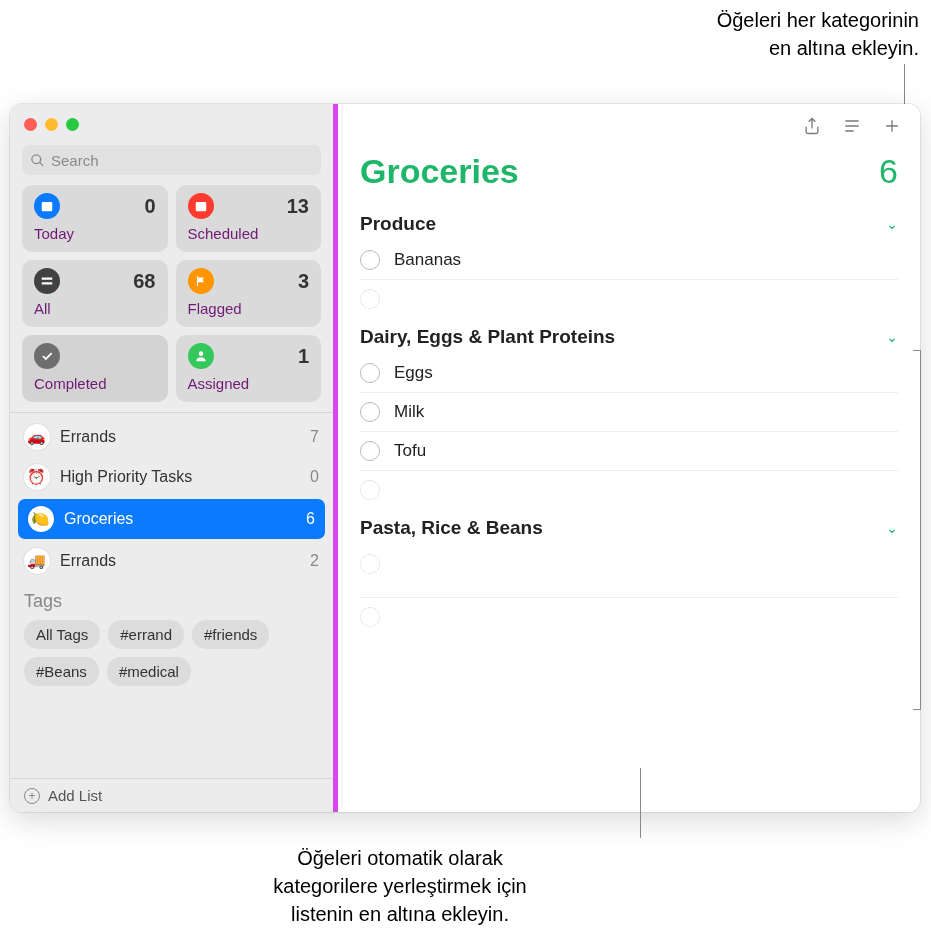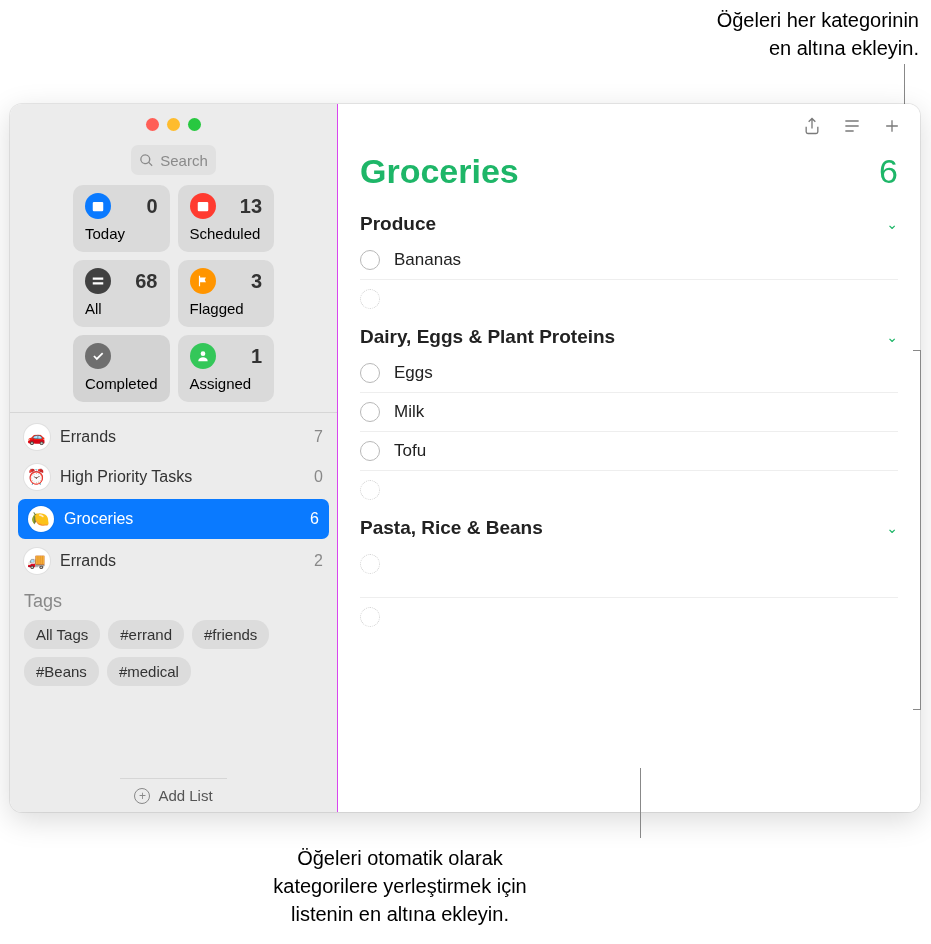--- a/index.html
+++ b/index.html
@@ -31,24 +31,23 @@
   width: 910px; height: 708px;
   background: #fff;
   border-radius: 12px;
   box-shadow: 0 8px 30px rgba(0,0,0,0.15), 0 0 0 1px rgba(0,0,0,0.08);
   display: flex;
   overflow: hidden;
 }
 .sidebar {
   width: 328px;
   background: #ececec;
-  border-right: 1px solid #d946ef;
+  border-right: 5px solid #d946ef;
   display: flex;
   flex-direction: column;
-  align-items: center;
 }
 .traffic { display: flex; gap: 8px; padding: 14px 14px 8px; }
 .tl { width: 13px; height: 13px; border-radius: 50%; }
 .tl.red { background: #ff5f57; }
 .tl.yellow { background: #febc2e; }
 .tl.green { background: #28c840; }
 .search {
   margin: 6px 12px 10px; height: 30px;
   background: #e1e1e1; border-radius: 7px;
   display: flex; align-items: center; padding: 0 8px;
@@ -66,21 +65,21 @@
   gap: 6px;
 }
 .smartcard.sel { background: #d3d3d3; }
 .smartcard .row1 { display: flex; justify-content: space-between; align-items: center; }
 .smartcard .icon {
   width: 26px; height: 26px; border-radius: 50%;
   display: flex; align-items: center; justify-content: center;
   color: #fff;
 }
 .smartcard .count { font-size: 20px; font-weight: 700; color: #333; }
-.smartcard .label { font-size: 15px; color: #000000; font-weight: 500; }
+.smartcard .label { font-size: 15px; color: #701a75; font-weight: 500; }
 .ic-today { background: #0a7aff; }
 .ic-sched { background: #ff3b30; }
 .ic-all { background: #414141; }
 .ic-flag { background: #ff9500; }
 .ic-comp { background: #6e6e6e; }
 .ic-assign { background: #34c759; }
 .mylists { flex: 1; overflow: auto; padding: 4px 0; border-top: 1px solid #d6d6d6; }
 .listrow {
   display: flex; align-items: center; gap: 10px;
   padding: 7px 14px; font-size: 16px;

